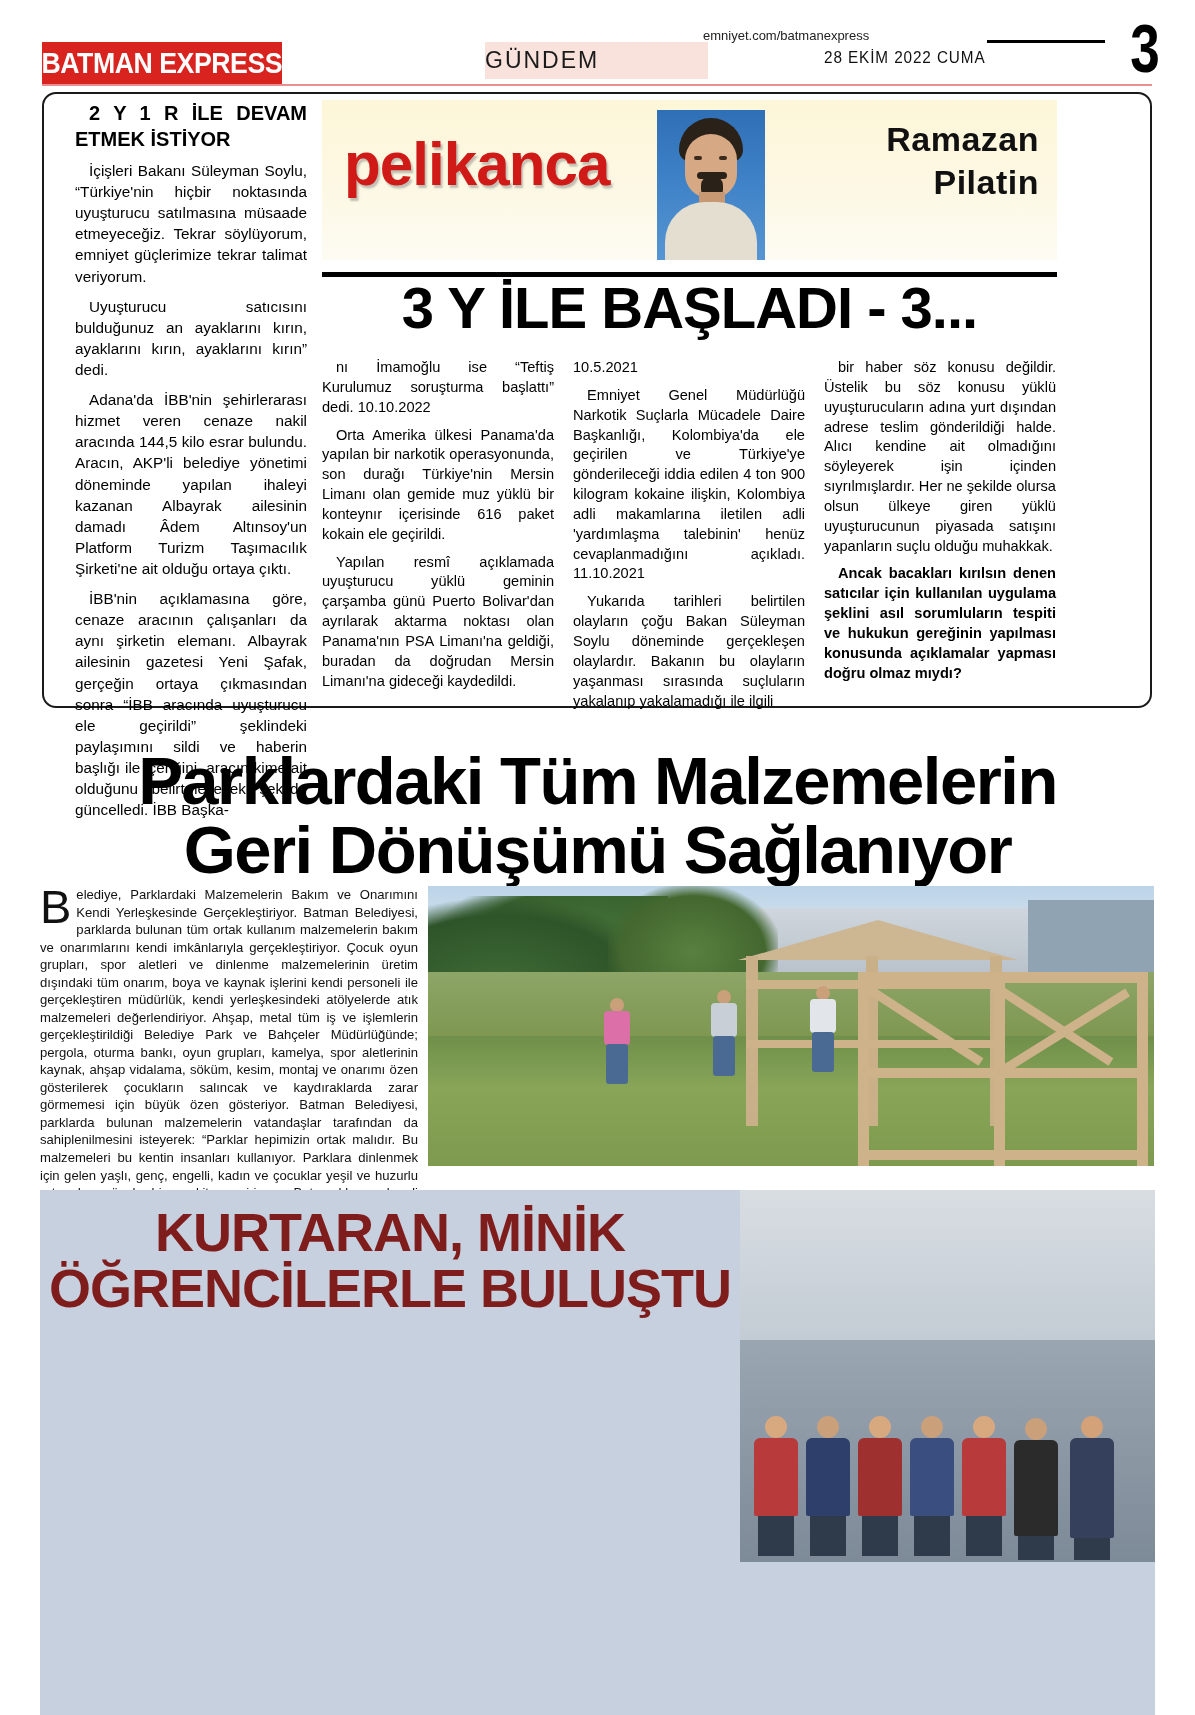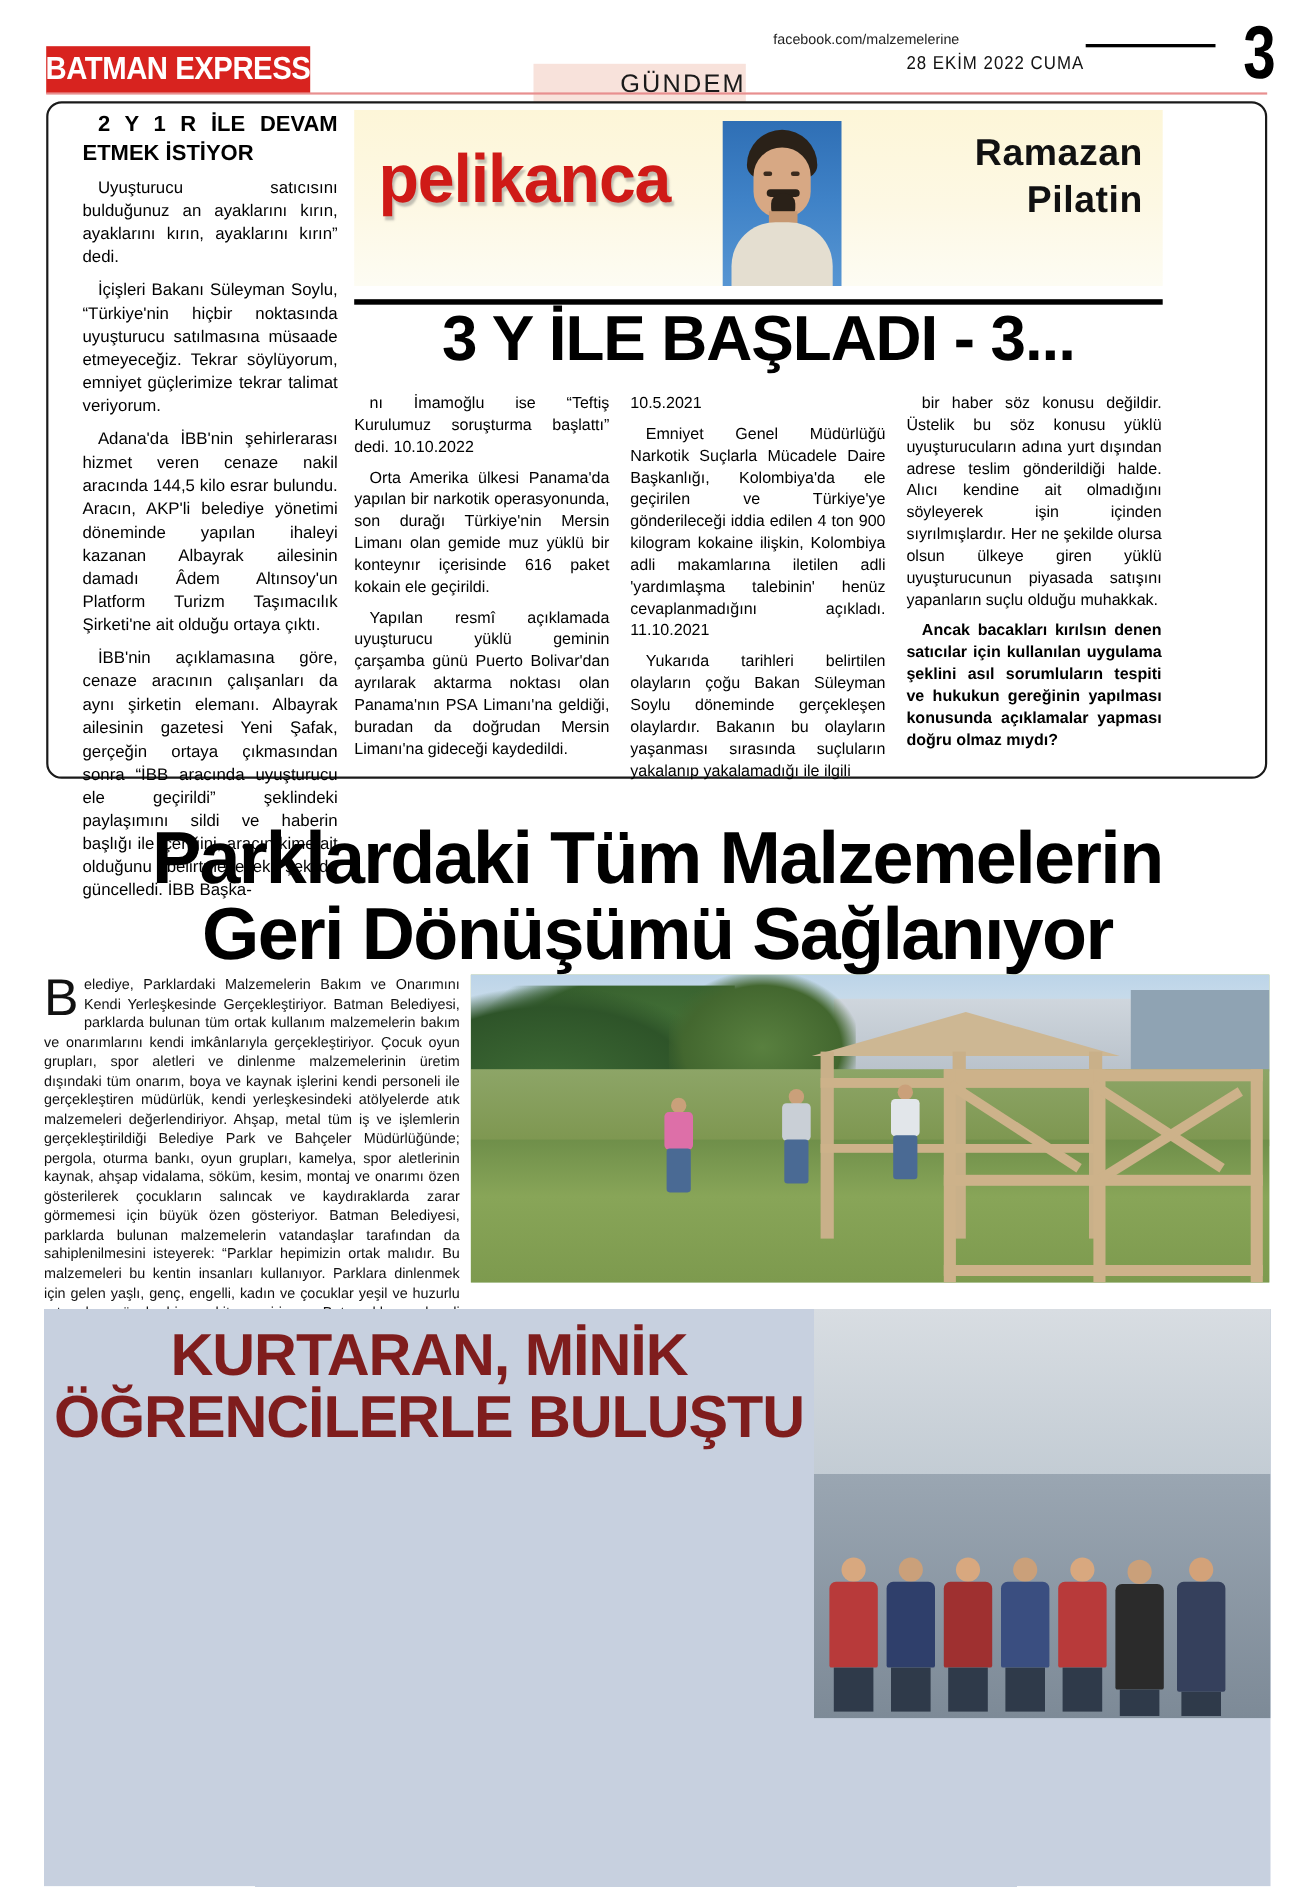--- a/index.html
+++ b/index.html
@@ -39,24 +39,24 @@
     color: #ffffff;
     font-weight: bold;
     font-size: 29px;
     letter-spacing: -0.5px;
     font-family: "Liberation Sans", sans-serif;
     transform: scaleX(0.92);
     white-space: nowrap;
   }
   .gundem-box {
     position: absolute;
-    left: 485px; top: 58px;
-    width: 193px; height: 37px;
+    left: 485px; top: 42px;
+    width: 223px; height: 37px;
     background: #f8e2db;
-    display: flex; align-items: center; justify-content: flex-end;
+    display: flex; align-items: center; justify-content: flex-start;
   }
   .gundem-text {
     font-size: 23px;
     letter-spacing: 2px;
     font-weight: normal;
     color: #1a1a1a;
     font-family: "Liberation Sans", sans-serif;
   }
   .fb-url {
     position: absolute;
@@ -378,33 +378,33 @@
 
 <div class="page">
 
   <div class="masthead">
     <div class="logo-box">
       <span class="logo-text">BATMAN EXPRESS</span>
     </div>
     <div class="gundem-box">
       <span class="gundem-text">GÜNDEM</span>
     </div>
-    <div class="fb-url">facebook.com/malzemelerine</div>
+    <div class="fb-url">emniyet.com/batmanexpress</div>
     <div class="rule-above-date"></div>
     <div class="date-line">28 EKİM 2022 CUMA</div>
     <div class="page-number">3</div>
     <div class="masthead-rule"></div>
   </div>
 
   <div class="top-box"></div>
 
   <div class="col-left">
     <p class="kicker">2 Y 1 R İLE DEVAM ETMEK İSTİYOR</p>
+    <p>İçişleri Bakanı Süleyman Soylu, “Türkiye'nin hiçbir noktasında uyuşturucu satılmasına müsaade etmeyeceğiz. Tekrar söylüyorum, emniyet güçlerimize tekrar talimat veriyorum.</p>
     <p>Uyuşturucu satıcısını bulduğunuz an ayaklarını kırın, ayaklarını kırın, ayaklarını kırın” dedi.</p>
-    <p>İçişleri Bakanı Süleyman Soylu, “Türkiye'nin hiçbir noktasında uyuşturucu satılmasına müsaade etmeyeceğiz. Tekrar söylüyorum, emniyet güçlerimize tekrar talimat veriyorum.</p>
     <p>Adana'da İBB'nin şehirlerarası hizmet veren cenaze nakil aracında 144,5 kilo esrar bulundu. Aracın, AKP'li belediye yönetimi döneminde yapılan ihaleyi kazanan Albayrak ailesinin damadı Âdem Altınsoy'un Platform Turizm Taşımacılık Şirketi'ne ait olduğu ortaya çıktı.</p>
     <p>İBB'nin açıklamasına göre, cenaze aracının çalışanları da aynı şirketin elemanı. Albayrak ailesinin gazetesi Yeni Şafak, gerçeğin ortaya çıkmasından sonra “İBB aracında uyuşturucu ele geçirildi” şeklindeki paylaşımını sildi ve haberin başlığı ile içeriğini, aracın kime ait olduğunu belirtmeyecek şekilde güncelledi. İBB Başka-</p>
   </div>
 
   <div class="pelikanca-banner">
     <div class="pelikanca-word">pelikanca</div>
     <div class="columnist-photo">
       <div class="cp-hair"></div>
       <div class="cp-face"></div>
       <div class="cp-eye-l"></div>

